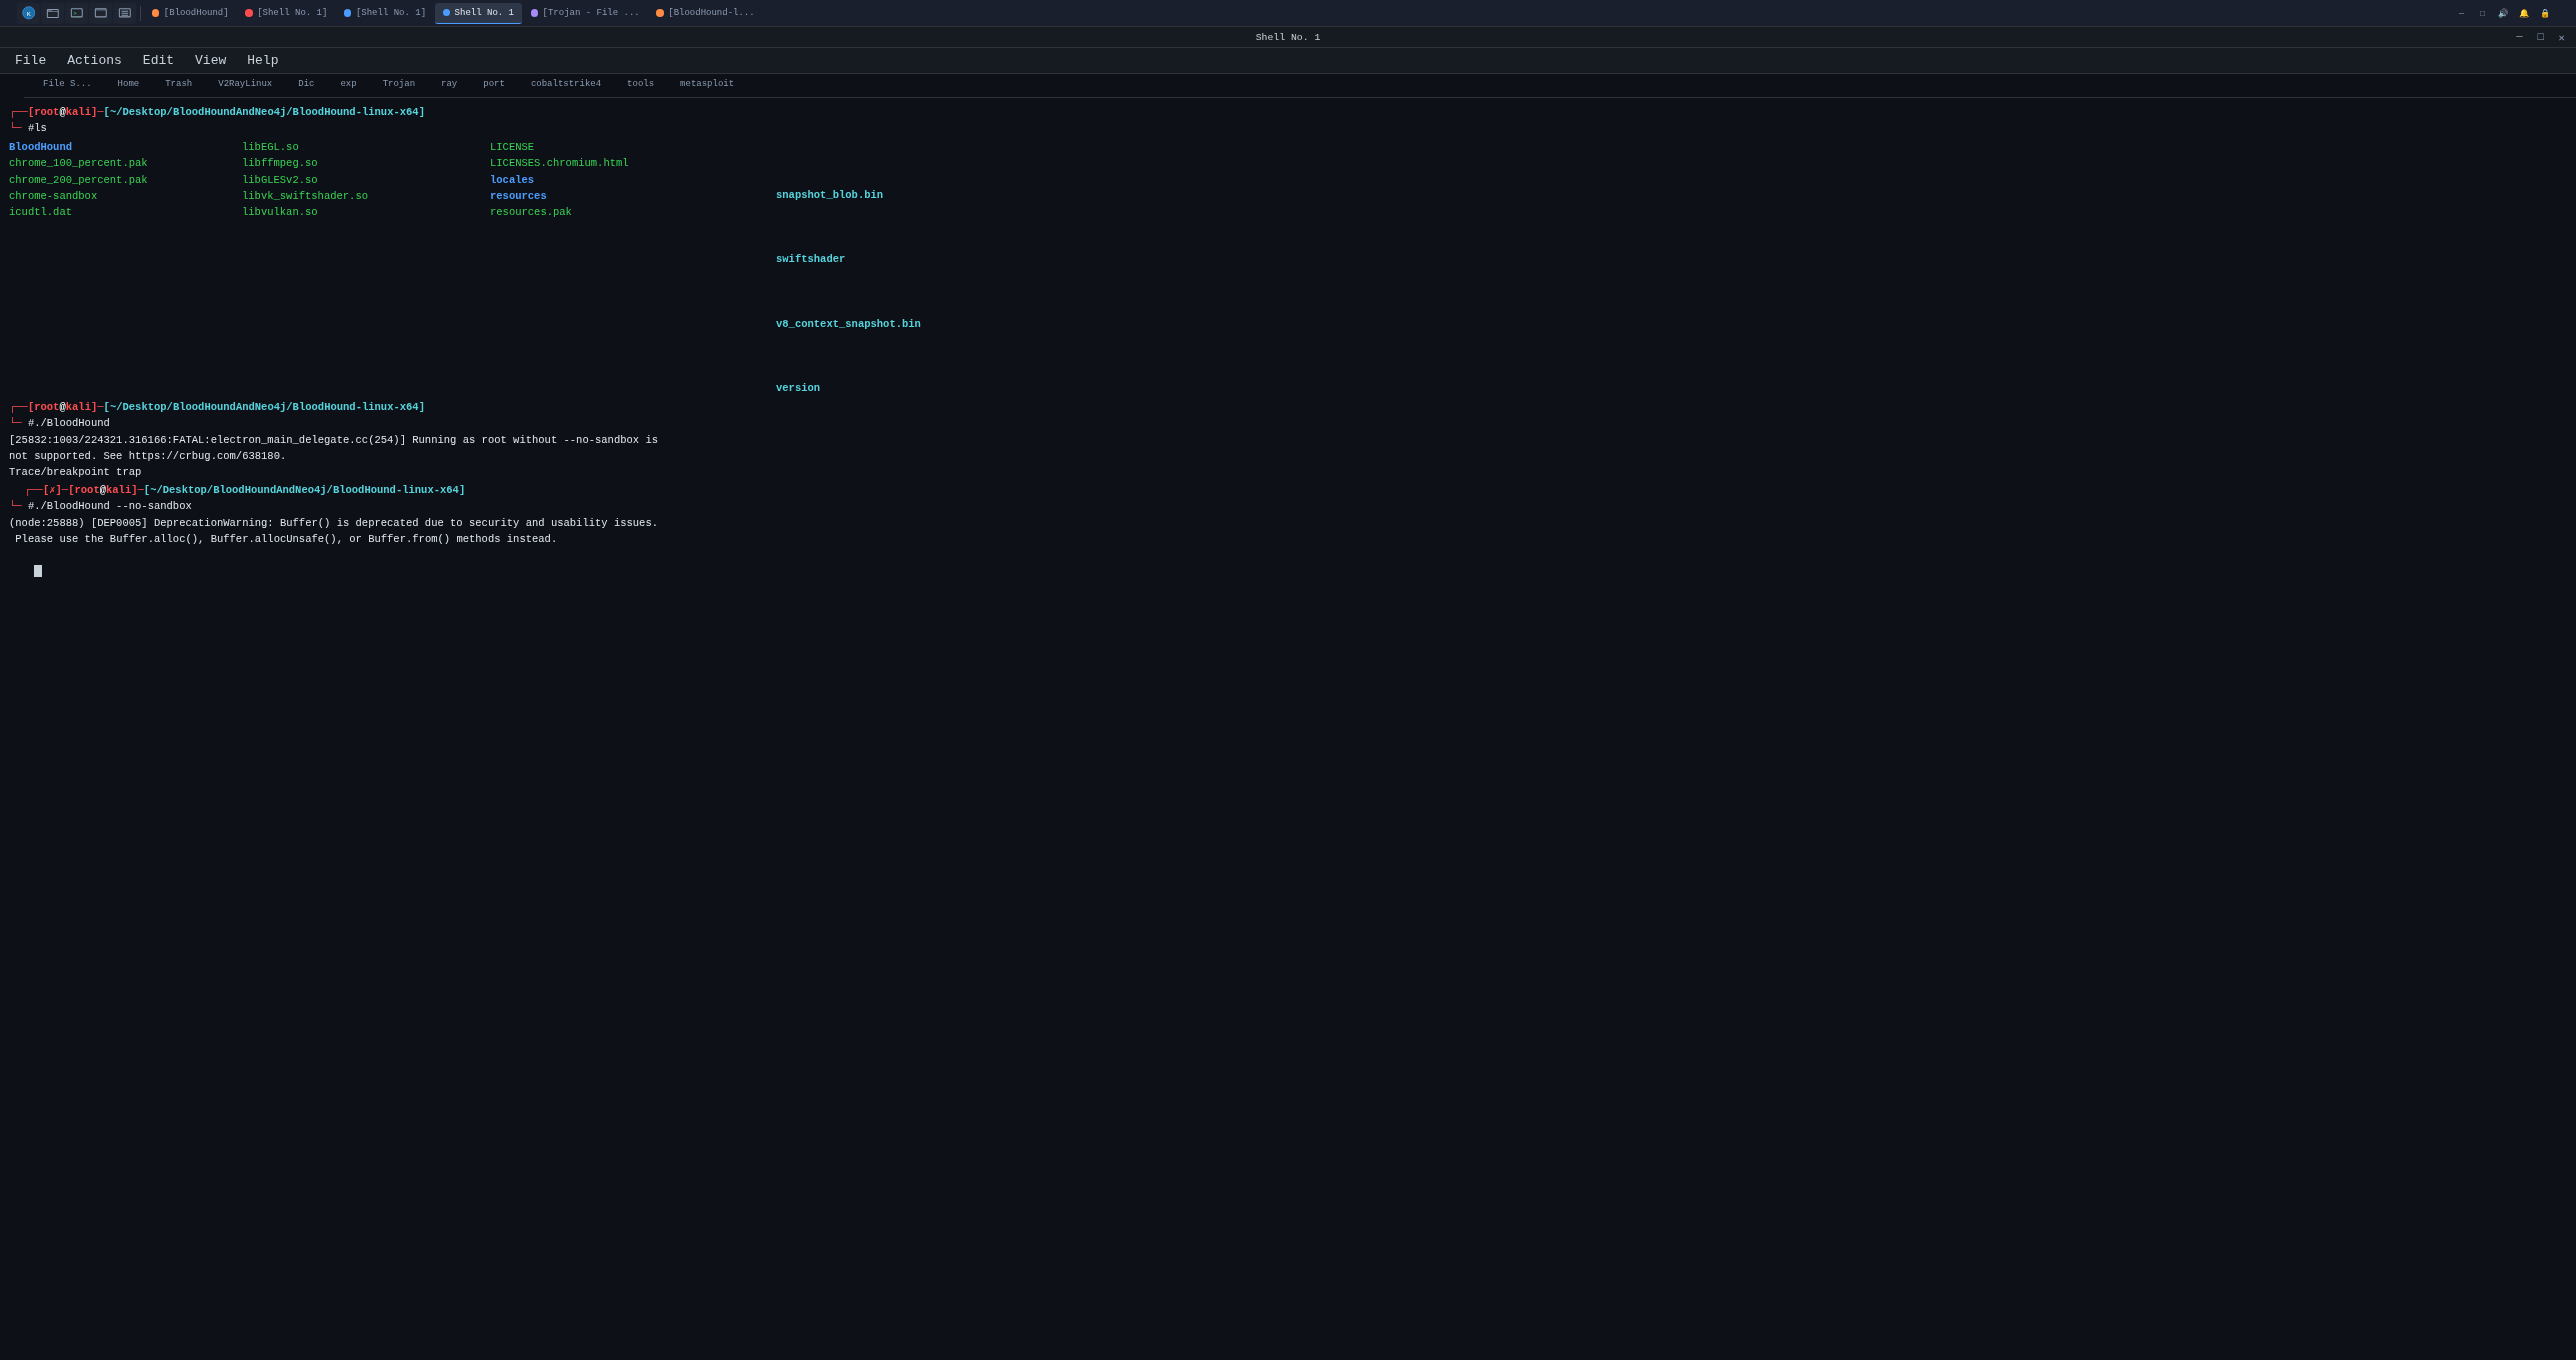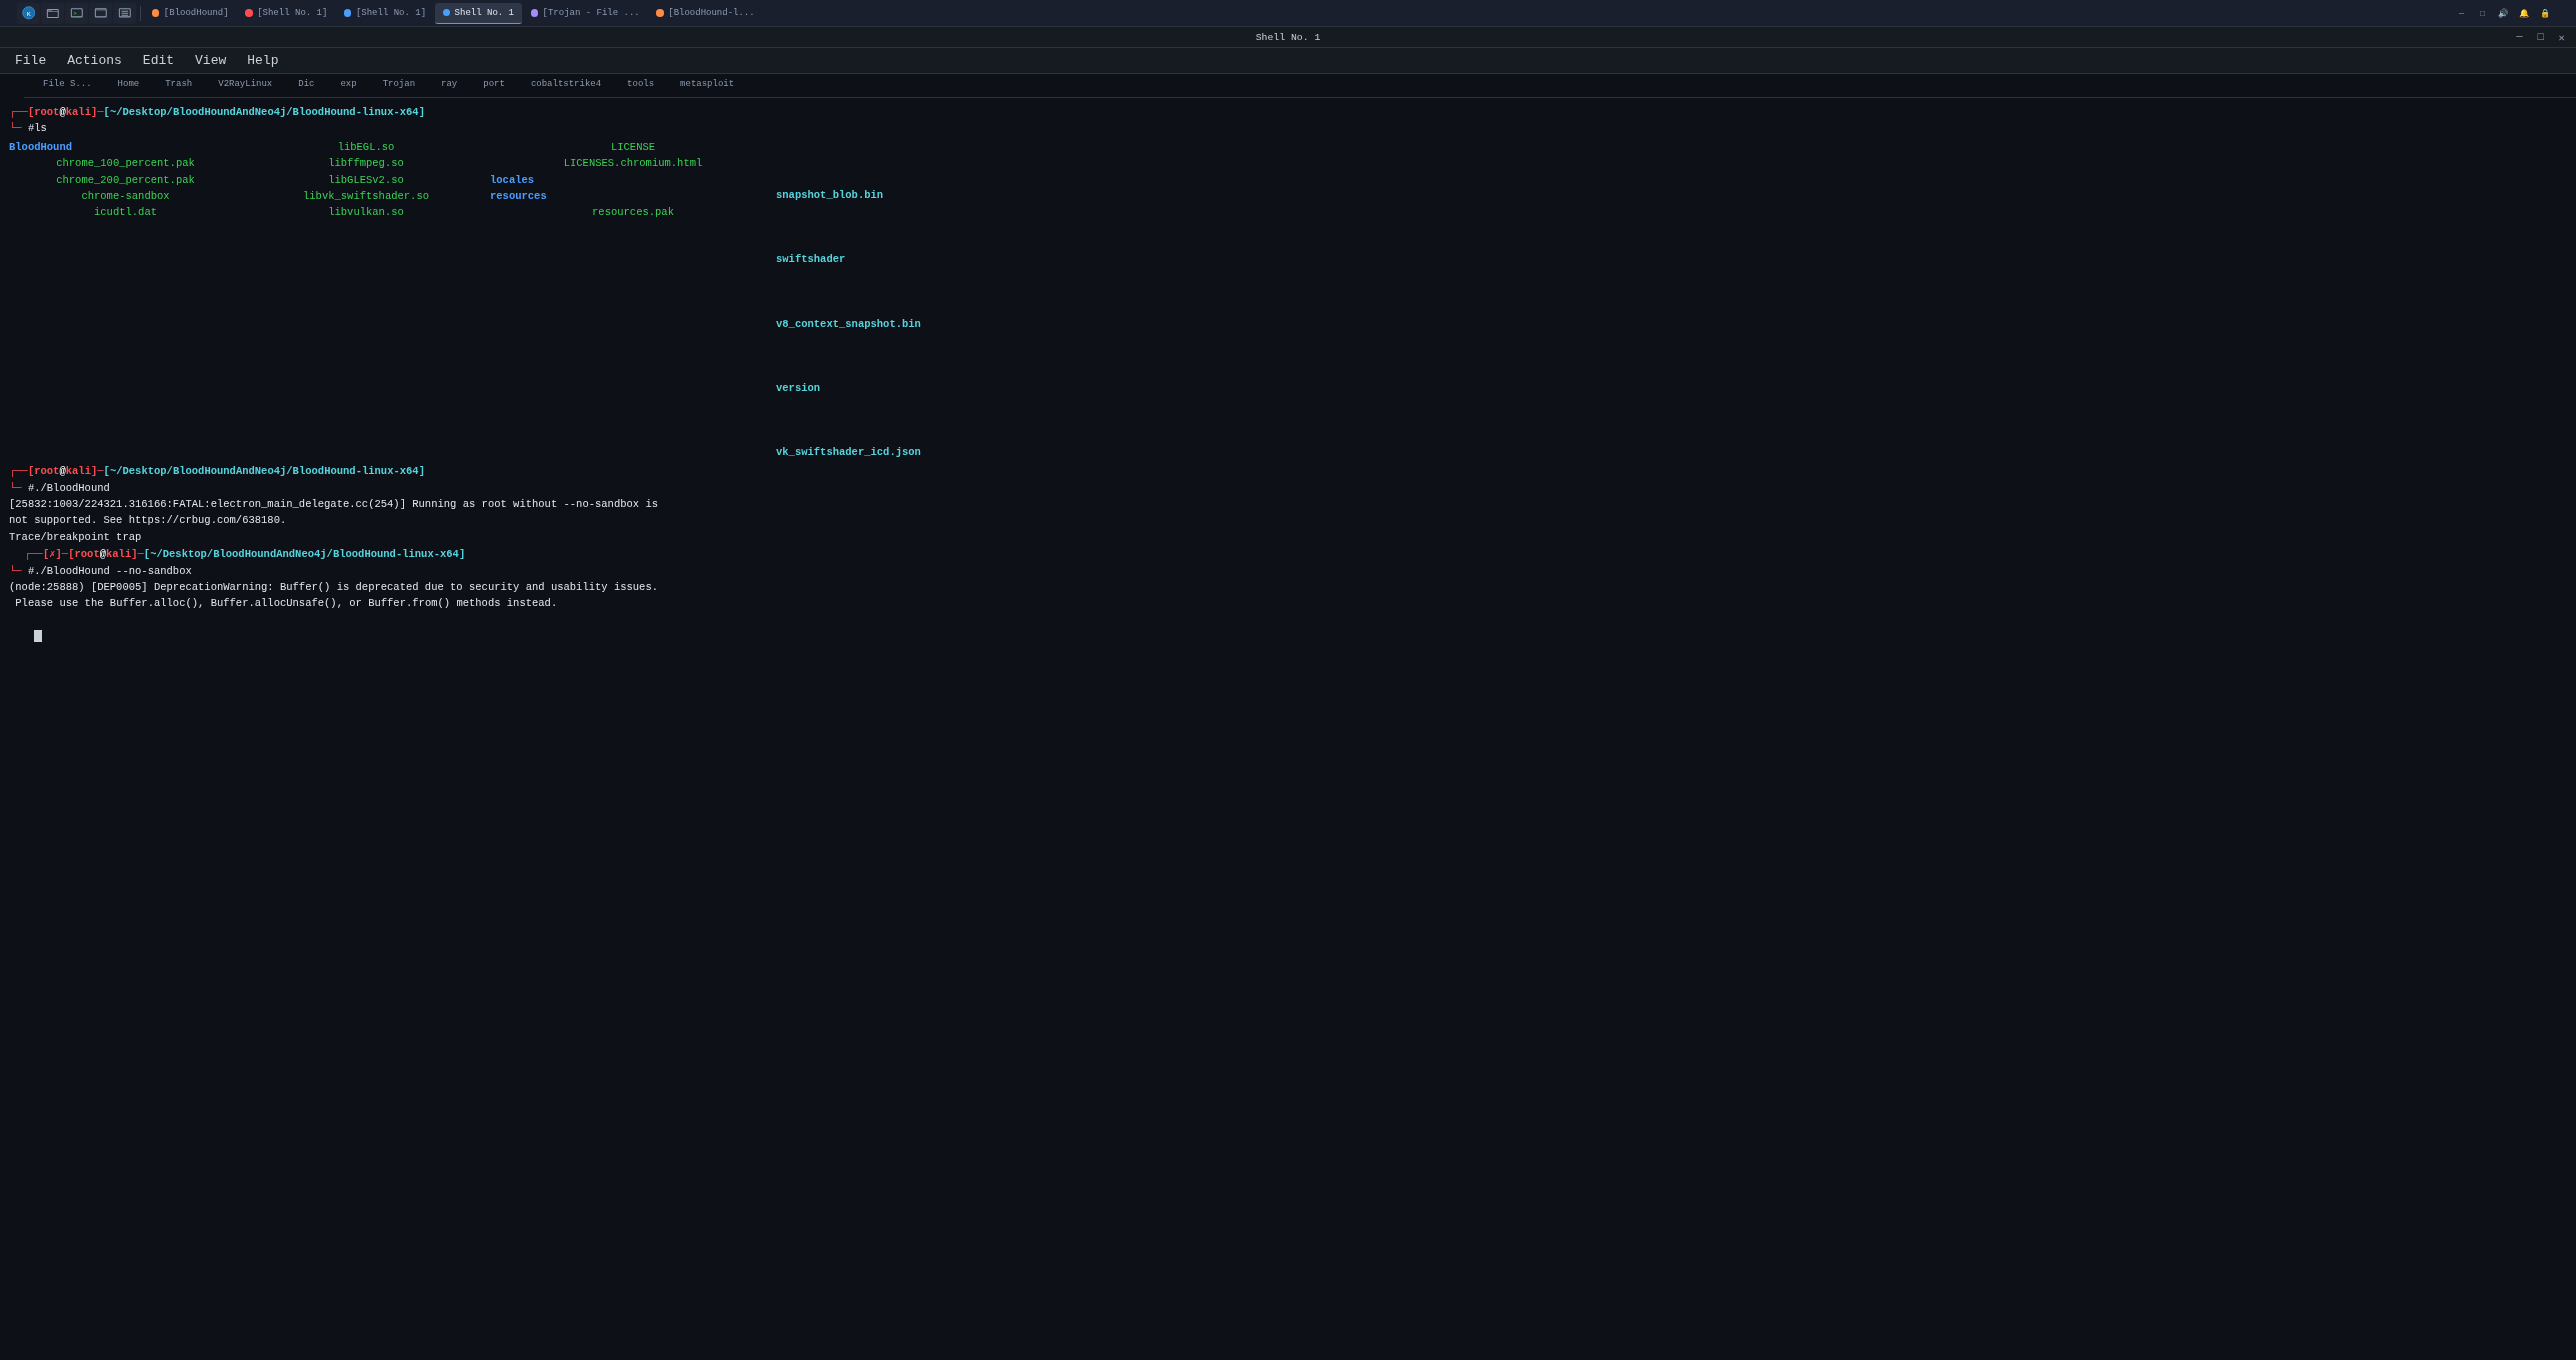--- a/index.html
+++ b/index.html
@@ -172,21 +172,21 @@
       line-height: 1.55;
     }
     .c-red { color: #ff4d4f; }
     .c-white { color: #e2e8f0; }
     .c-bold-white { color: #ffffff; font-weight: bold; }
     .c-bold-cyan { color: #56d4dd; font-weight: bold; }
     .c-bold-red { color: #ff4d4f; font-weight: bold; }
 
     
     .dir-blue { color: #4a9eff; font-weight: bold; }
-    .dir-green { color: #39d353; text-align: center; }
+    .dir-green { color: #39d353; }
     .dir-cyan-bold { color: #56d4dd; font-weight: bold; margin-top: 48px; }
 
     .prompt-line { display: block; }
     .terminal-line { display: block; white-space: pre-wrap; word-break: break-all; }
 
     .cursor {
       display: inline-block;
       width: 7.5px;
       height: 12px;
       background: #c9d1d9;
@@ -333,21 +333,20 @@
       <div class="dir-green">LICENSES.chromium.html</div>
       <div class="dir-blue">locales</div>
       <div class="dir-blue">resources</div>
       <div class="dir-green">resources.pak</div>
     </div>
     <div>
       <div class="dir-cyan-bold">snapshot_blob.bin</div>
       <div class="dir-cyan-bold">swiftshader</div>
       <div class="dir-cyan-bold">v8_context_snapshot.bin</div>
       <div class="dir-cyan-bold">version</div>
-      <div class="dir-cyan-bold">vk_swiftshader_icd.json</div>
     </div>
   </div>
 
   <span class="prompt-line">
     <span class="c-red">┌──</span><span class="c-bold-red">[</span><span class="c-bold-red">root</span><span class="c-bold-white">@</span><span class="c-bold-red">kali</span><span class="c-bold-red">]</span><span class="c-red">─</span><span class="c-bold-cyan">[~/Desktop/BloodHoundAndNeo4j/BloodHound-linux-x64]</span>
   </span>
   <span class="prompt-line">
     <span class="c-red">└─ </span><span class="c-white">#./BloodHound</span>
   </span>
 

